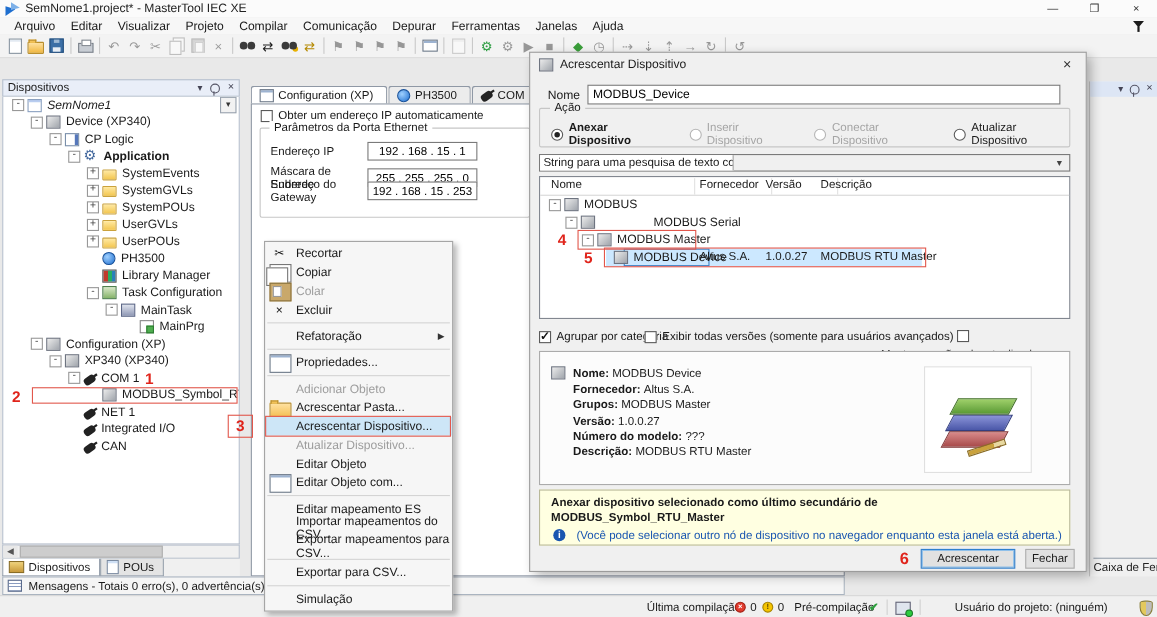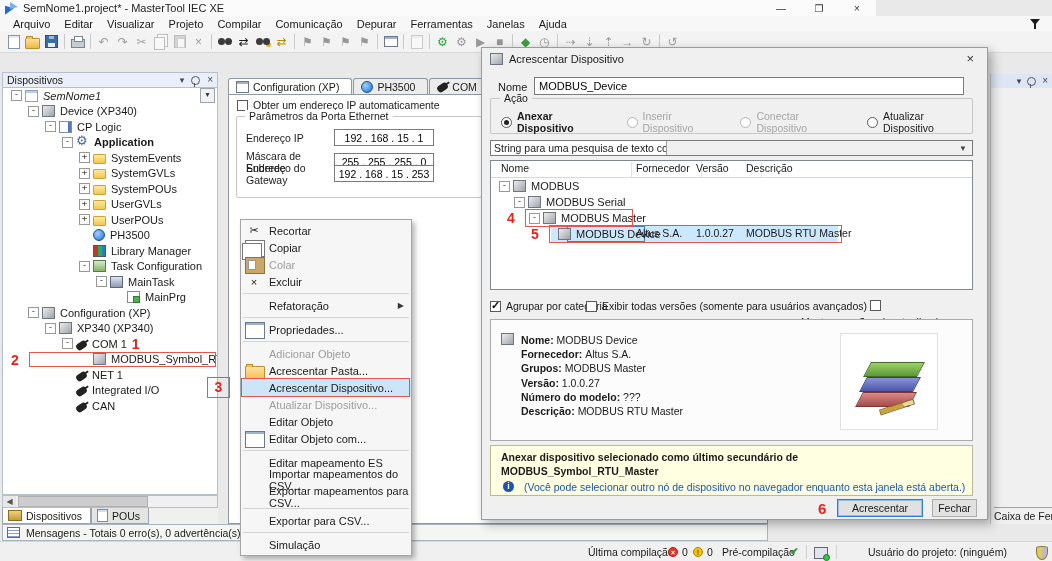--- a/index.html
+++ b/index.html
@@ -1,19 +1,19 @@
 <!DOCTYPE html>
 <html><head>
 <meta charset="utf-8">
 <style>
   html,body{margin:0;padding:0;}
   body{width:1052px;height:561px;position:relative;overflow:hidden;background:#e9e9e9;
        font-family:"Liberation Sans",sans-serif;font-size:11px;color:#1a1a1a;}
   
-  .titlebar{position:absolute;left:0;top:0;width:876px;height:16px;background:#fbfbfb;
+  .titlebar{position:absolute;left:0;top:0;width:1052px;height:16px;background:#fbfbfb;
             display:flex;align-items:center;padding-left:5px;box-sizing:border-box;}
   .logo{width:13px;height:11px;position:relative;margin-right:5px;flex:none;}
   .logo::before{content:"";position:absolute;left:0;top:2px;border-left:9px solid #1f6fd0;
                 border-top:4px solid transparent;border-bottom:5px solid transparent;transform:skewY(-8deg);}
   .logo::after{content:"";position:absolute;left:5px;top:0;border-left:8px solid #7db0e8;
                border-top:3px solid transparent;border-bottom:4px solid transparent;transform:skewY(14deg);}
   .title-text{font-size:11px;color:#222;}
   .win-controls{margin-left:auto;display:flex;align-items:center;height:16px;}
   .win-controls span{width:38px;text-align:center;font-size:10px;color:#333;cursor:default;}
   .menubar{position:absolute;left:0;top:16px;width:1052px;height:15px;background:#f7f7f7;
@@ -656,21 +656,21 @@
       </div>
     <div id="dlg-rows">
         <div class="dt-row" style="padding-left: 8px;">
           <span class="exp" style="z-index: 3;">-</span>
           <span class="ticon ic-device" style="z-index: 3;"></span>
           <span class="tlabel" style="z-index: 3;">MODBUS</span>
         </div>
         <div class="dt-row" style="padding-left: 23px;">
           <span class="exp" style="z-index: 3;">-</span>
           <span class="ticon ic-device" style="z-index: 3;"></span>
-          <span class="tlabel" style="z-index: 3;">MODBUS Serial</span>
+          <span class="tlabel" style="z-index: 3; margin-left: 48px;">MODBUS Serial</span>
         </div>
         <div class="dt-row" style="padding-left: 38px;">
           <span class="dt-redbox" style="left: 34px; width: 106px;"></span>
           <span class="ann" style="left: 16px; top: 0px;">4</span>
           <span class="exp" style="z-index: 3;">-</span>
           <span class="ticon ic-device" style="z-index: 3;"></span>
           <span class="tlabel" style="z-index: 3;">MODBUS Master</span>
         </div>
         <div class="dt-row" style="padding-left: 53px;">
           <span class="sel-bg" style="left: 60px; width: 287px;"></span>

